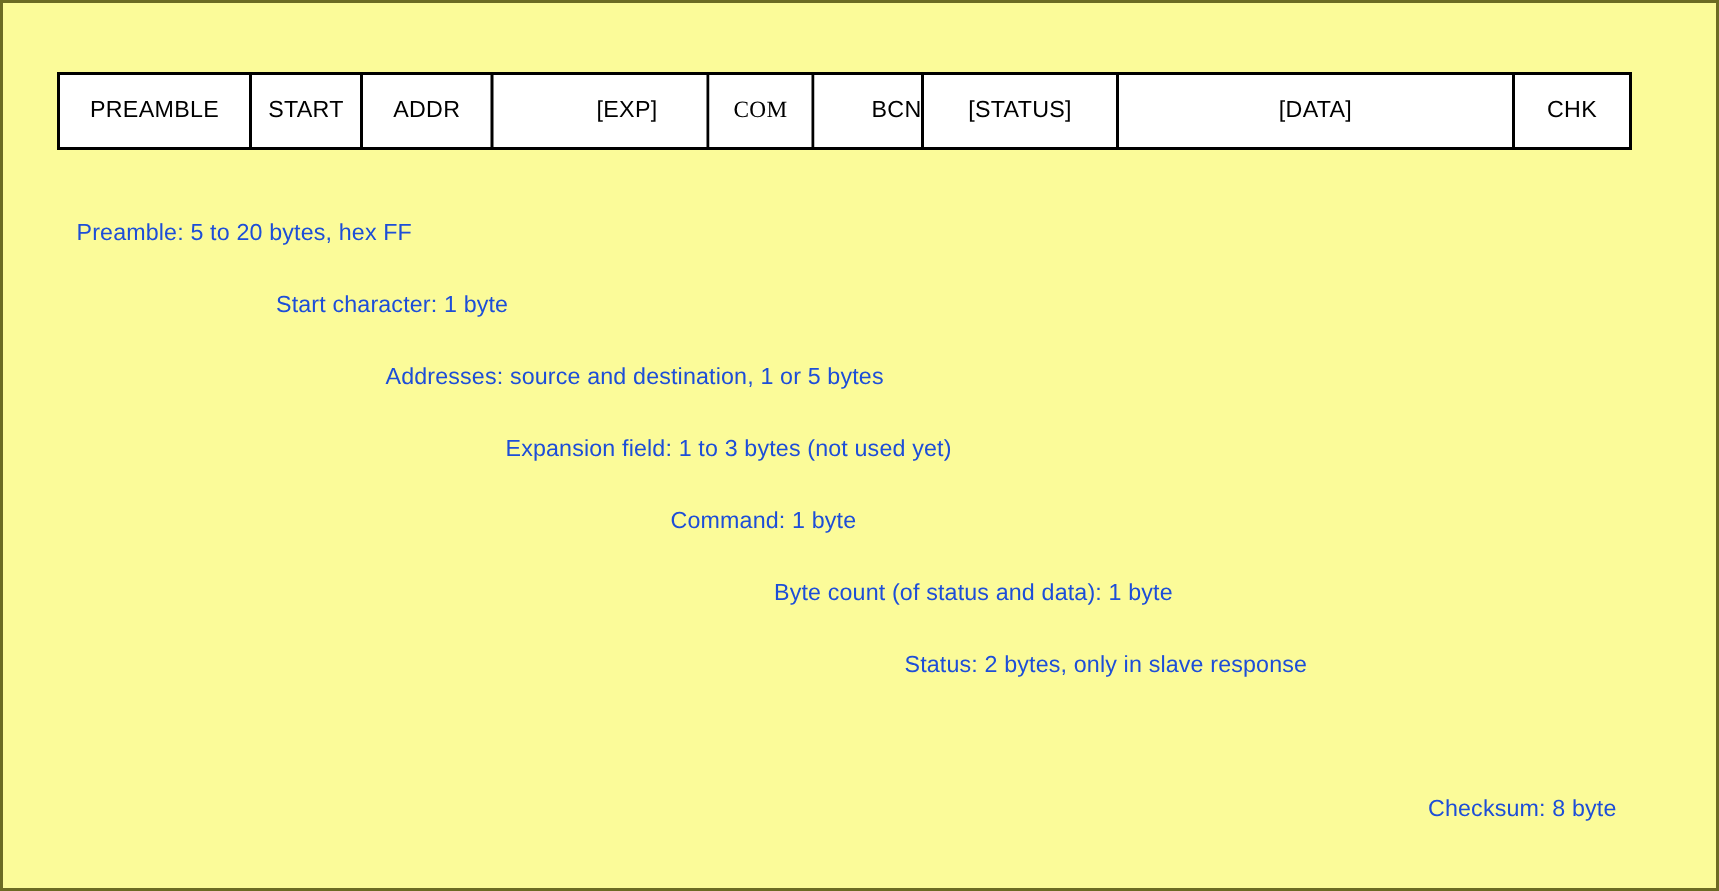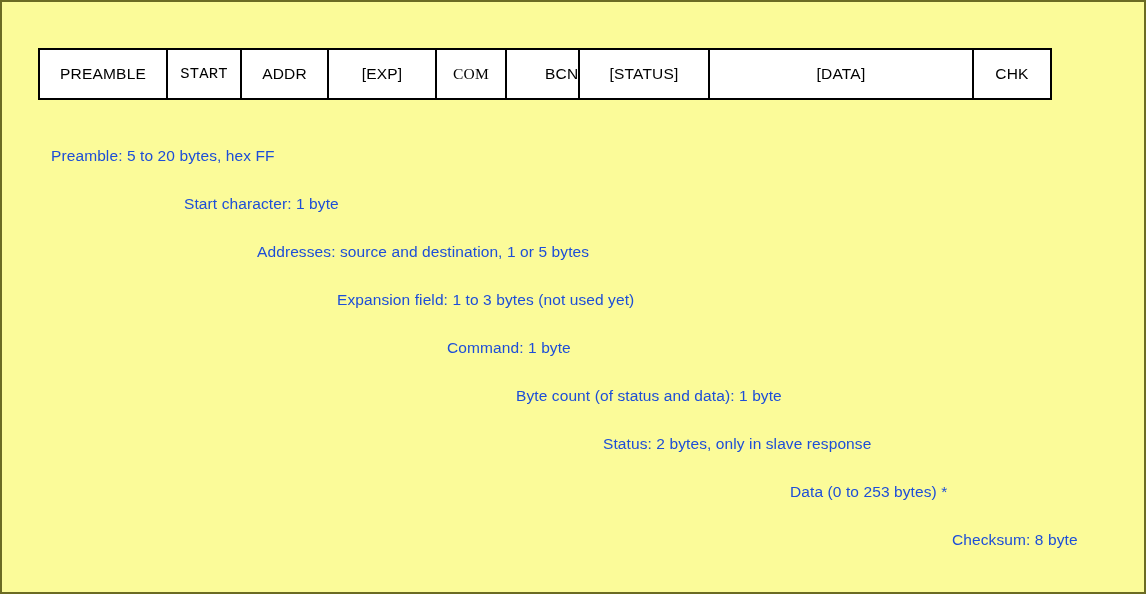--- a/index.html
+++ b/index.html
@@ -49,23 +49,23 @@
     font-weight: normal;
     letter-spacing: 0.2px;
     white-space: nowrap;
     height: 100%;
   }
   .frame-cell:last-child {
     border-right: none;
   }
 
   .w-preamble { width: 128px; }
-  .w-start    { width: 74px; font-family: Liberation Mono, monospace; }
+  .w-start    { width: 74px; }
   .w-addr     { width: 87px; }
-  .w-exp      { width: 108px; }
+  .w-exp      { width: 108px; margin-left: 36px; }
   .w-com      { width: 70px; font-family: Liberation Serif, serif; }
   .w-bcnt     { width: 73px; padding-left: 48px; }
   .w-status   { width: 130px; }
   .w-data     { width: 264px; }
   .w-chk      { width: 76px; }
 
   
   #legend-lines {
     position: absolute;
     left: 0;
@@ -119,17 +119,16 @@
   </div>
 
   <div id="legend-lines">
     <div class="legend-line" style="left:49px;  top:145px;">Preamble: 5 to 20 bytes, hex FF</div>
     <div class="legend-line" style="left:182px; top:193px;">Start character: 1 byte</div>
     <div class="legend-line" style="left:255px; top:241px;">Addresses: source and destination, 1 or 5 bytes</div>
     <div class="legend-line" style="left:335px; top:289px;">Expansion field: 1 to 3 bytes (not used yet)</div>
     <div class="legend-line" style="left:445px; top:337px;">Command: 1 byte</div>
     <div class="legend-line" style="left:514px; top:385px;">Byte count (of status and data): 1 byte</div>
     <div class="legend-line" style="left:601px; top:433px;">Status: 2 bytes, only in slave response</div>
-    <div class="legend-line" style="left:788px; top:481px;">Data (0 to 253 bytes) *</div>
     <div class="legend-line" style="left:950px; top:529px;">Checksum: 8 byte</div>
   </div>
 
 </div>
 
 </body></html>

